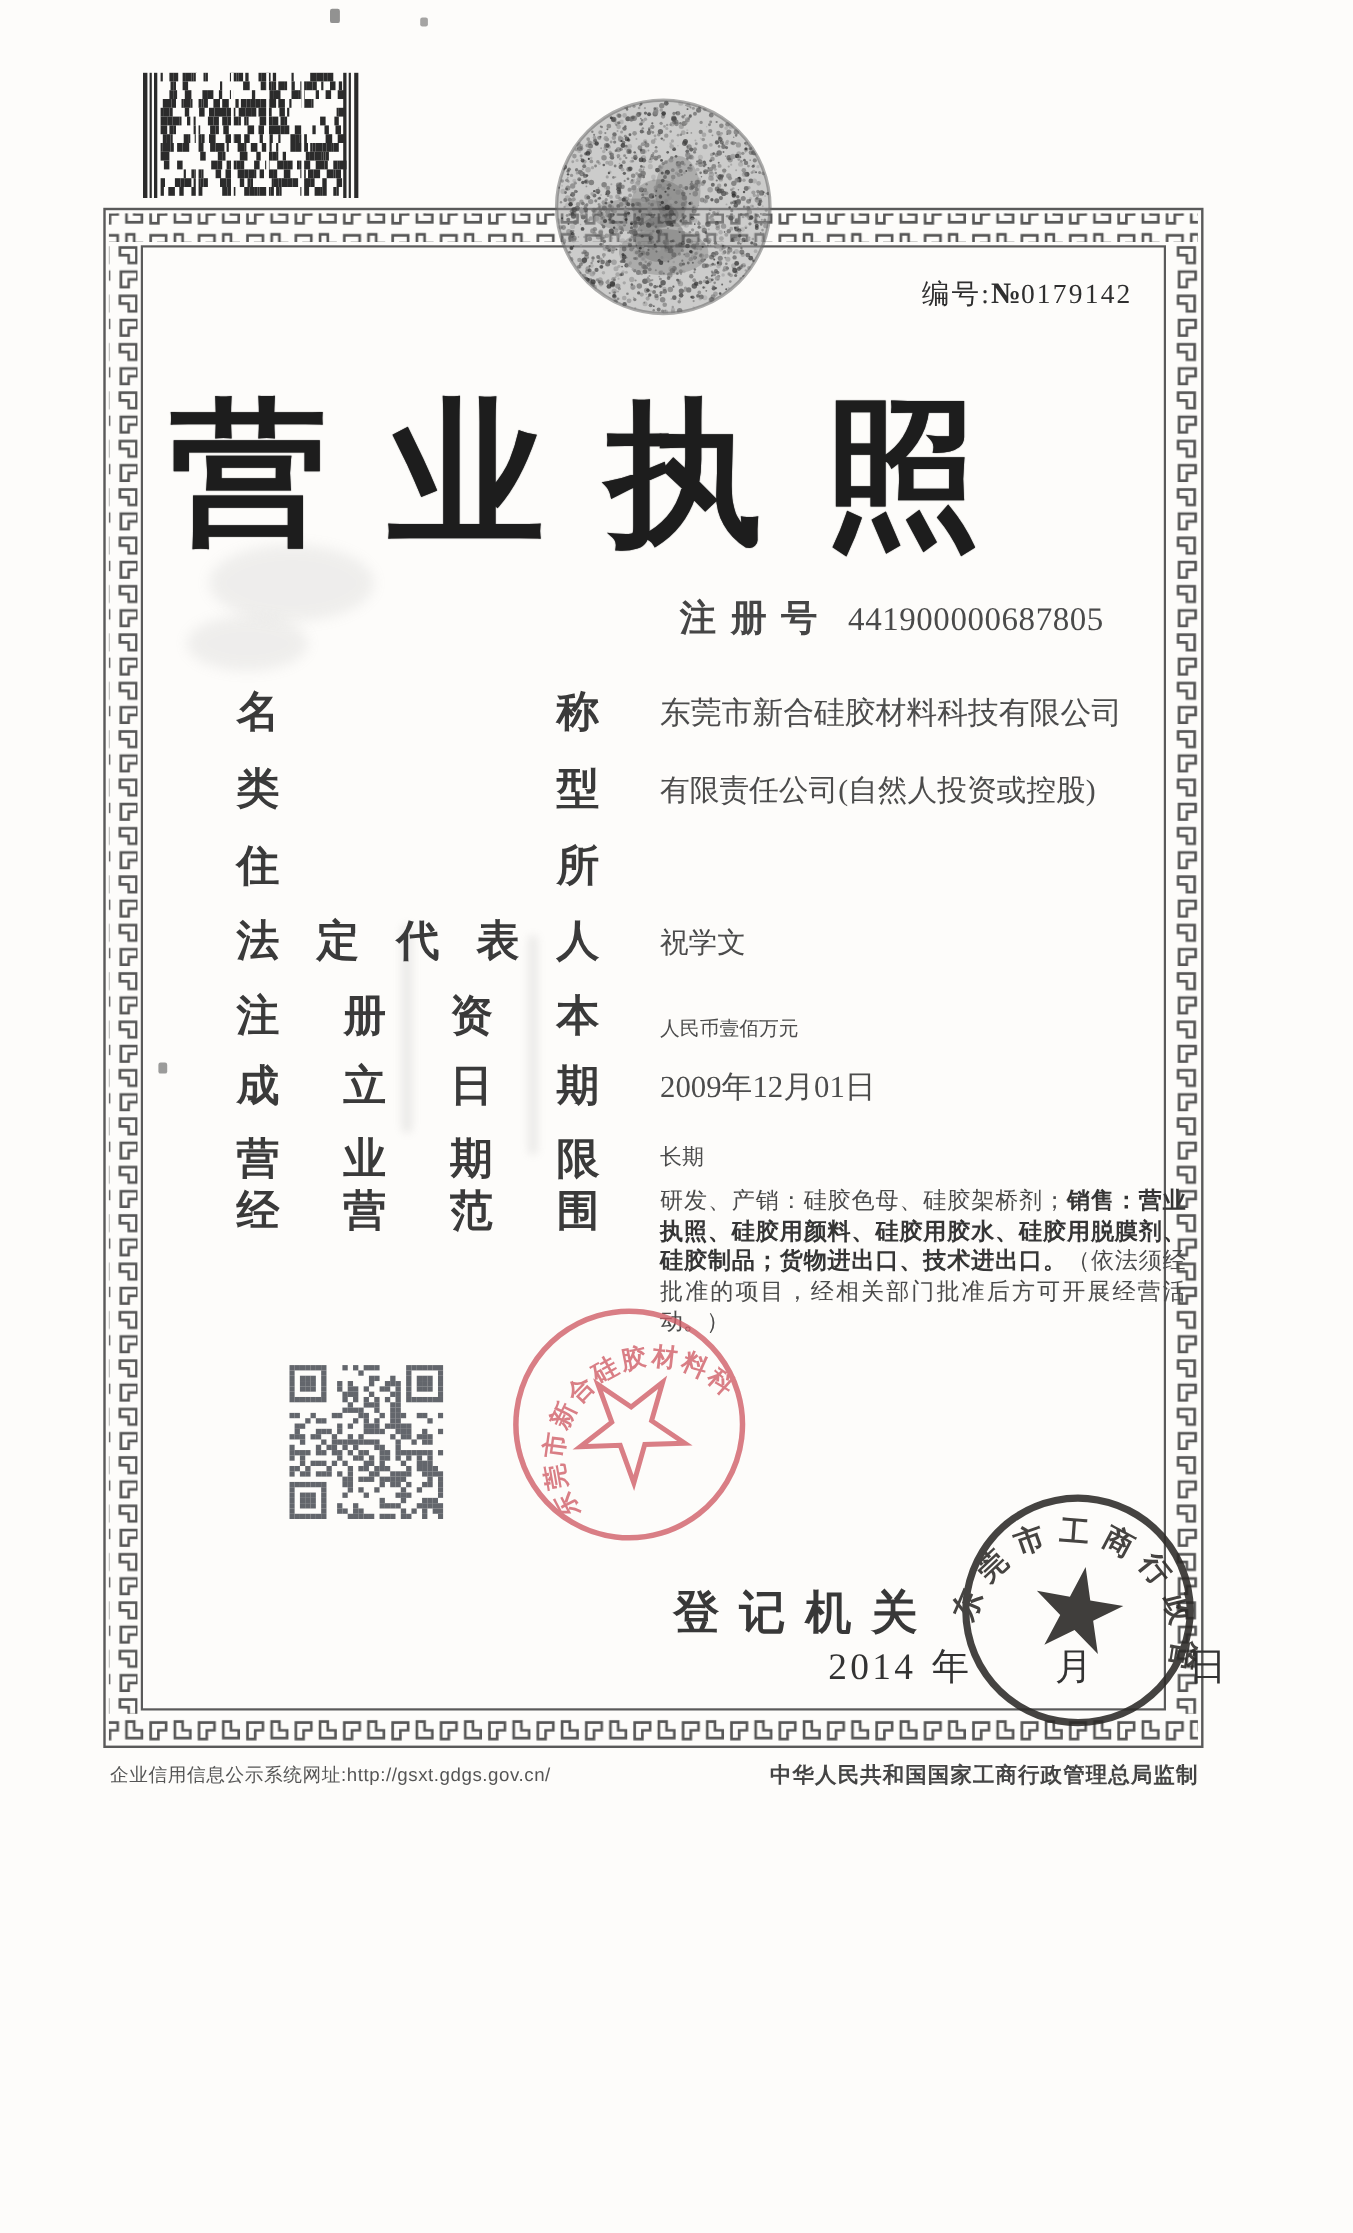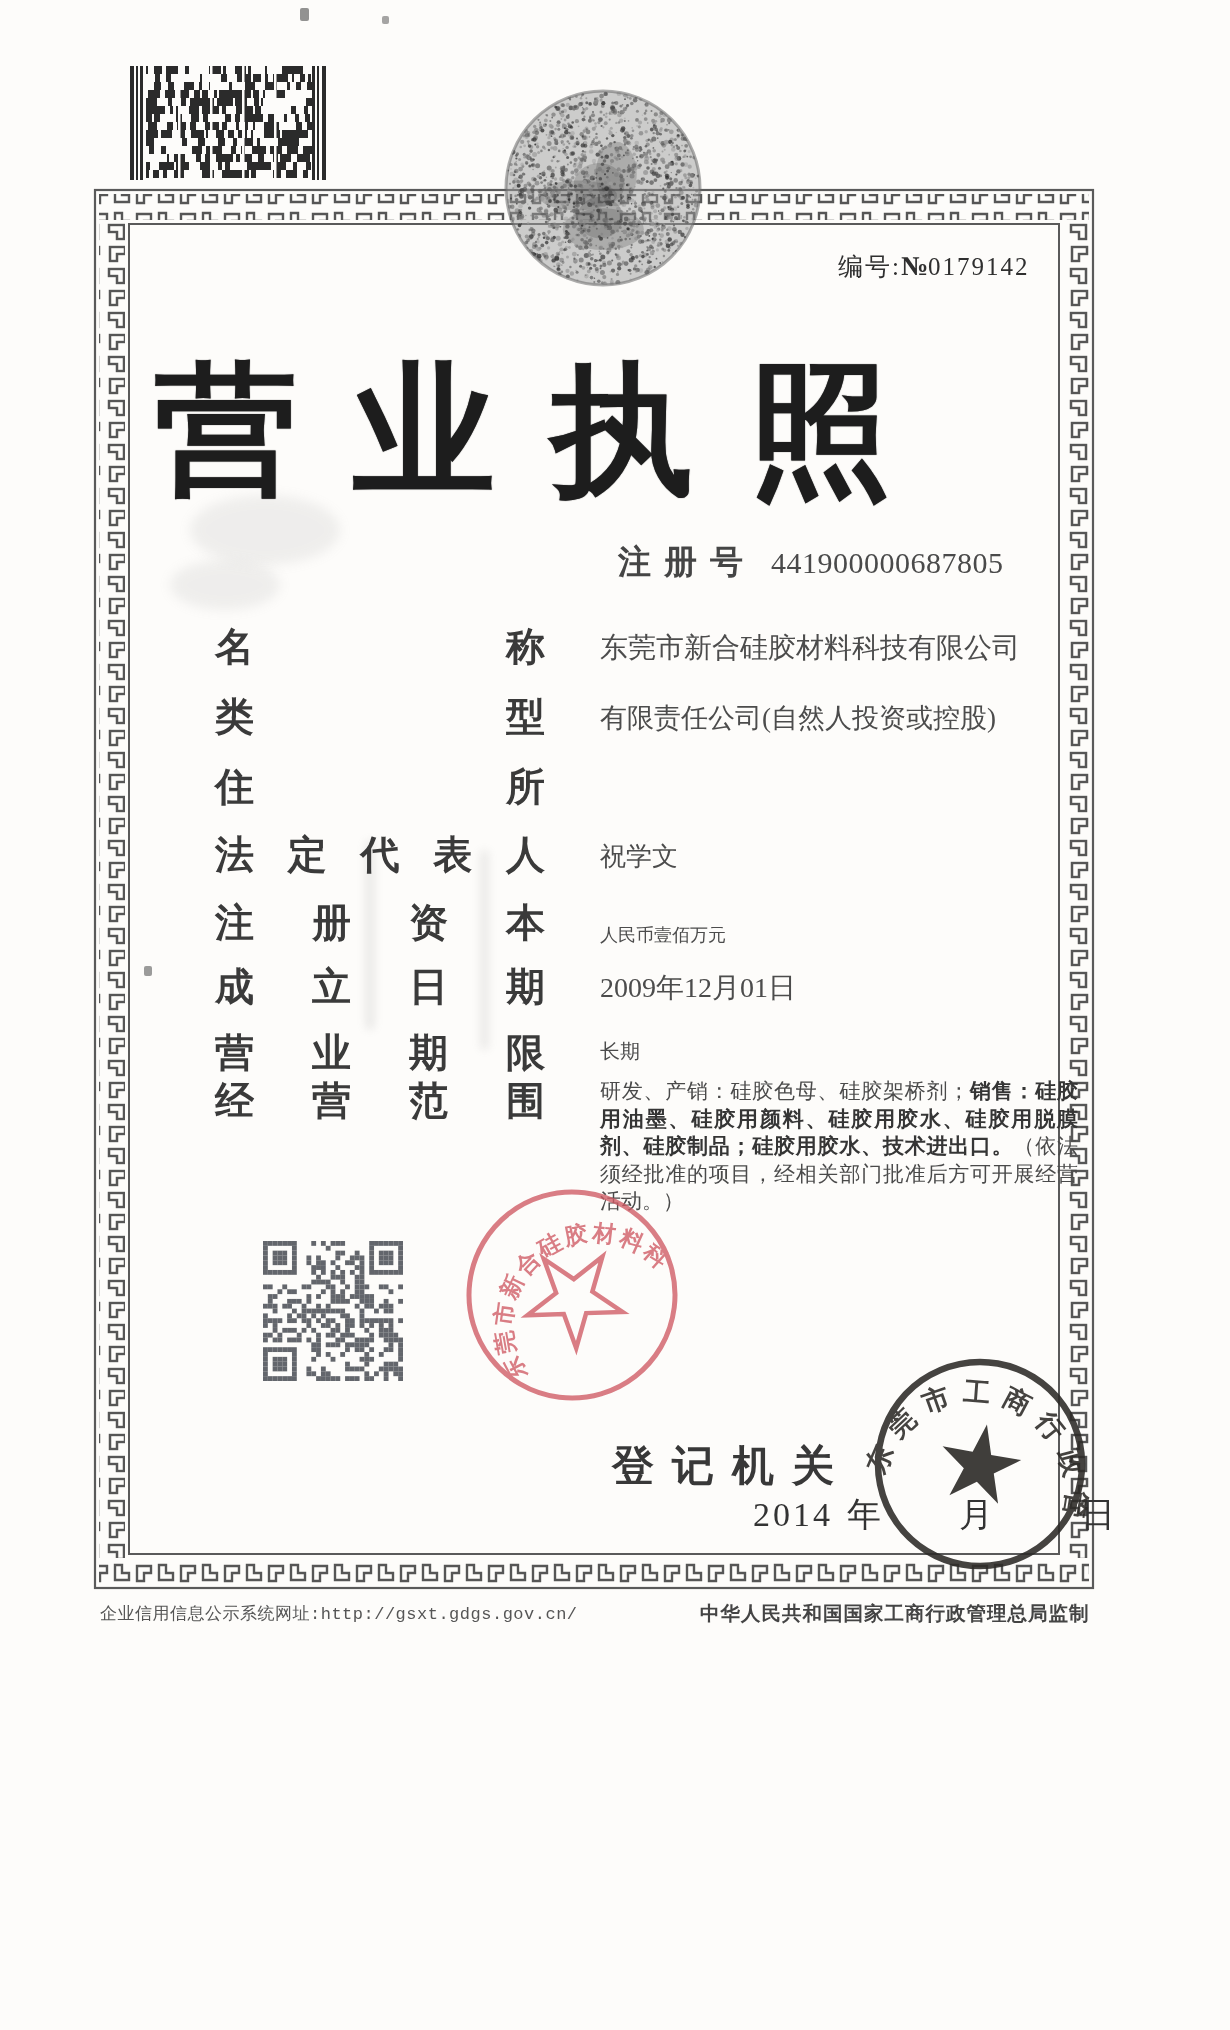--- a/index.html
+++ b/index.html
@@ -51,21 +51,21 @@
   
   #registrar{left:612px;top:1438px;width:222px;font-size:42px;font-weight:600;color:#383838;}
   #issue-date{left:753px;top:1492px;color:#333;font-size:34px;display:flex;align-items:baseline;}
   #issue-date .y{letter-spacing:3px;}
   #issue-date .u1{margin-left:14px;}
   #issue-date .u2{margin-left:78px;}
   #issue-date .u3{margin-left:88px;}
 
   
   #footer-left{left:100px;top:1602px;font-size:17px;color:#555;
-    font-family:Liberation Mono, monospace;letter-spacing:.5px;}
+    font-family:Liberation Sans, sans-serif;letter-spacing:.5px;}
   #footer-right{left:700px;top:1600px;font-size:19.5px;color:#444;font-weight:600;letter-spacing:1px;}
 
   svg text{font-family:"Liberation Serif","DejaVu Serif",serif;}
 </style>
 </head>
 <body>
 
 <div class="speck" style="left:300px;top:8px;width:9px;height:13px;opacity:.55;"></div>
 <div class="speck" style="left:382px;top:16px;width:7px;height:8px;opacity:.45;"></div>
 <div class="smudge" style="left:190px;top:495px;width:150px;height:70px;"></div>
@@ -1995,21 +1995,21 @@
     </div>
   <div class="fvalue v-term">长期</div>
 </div>
 <div class="frow" style="top:1074px;">
   <div class="flabel" data-justify="">
       <span>经</span>
       <span>营</span>
       <span>范</span>
       <span>围</span>
     </div>
-  <div class="fvalue v-scope"><span>研发、产销：硅胶色母、硅胶架桥剂；</span><span class="seg-bold">销售：硅胶用油墨、硅胶用颜料、硅胶用胶水、硅胶用脱膜剂、硅胶制品；硅胶用胶水、技术进出口。</span><span>（依法须经批准的项目，经相关部门批准后方可开展经营活动。）</span></div>
+  <div class="fvalue v-scope"><span>研发、产销：硅胶色母、硅胶架桥剂；</span><span class="seg-bold">销售：营业执照、硅胶用颜料、硅胶用胶水、硅胶用脱膜剂、硅胶制品；货物进出口、技术进出口。</span><span>（依法须经批准的项目，经相关部门批准后方可开展经营活动。）</span></div>
 </div>
 
 <svg id="qr" class="abs" style="left:263px;top:1241px;" width="140" height="140">
     <rect x="0.00" y="43.45" width="4.83" height="4.83" fill="#4d5158" opacity="0.88"></rect>
     <rect x="0.00" y="62.76" width="4.83" height="4.83" fill="#4d5158" opacity="0.88"></rect>
     <rect x="0.00" y="72.41" width="4.83" height="4.83" fill="#4d5158" opacity="0.88"></rect>
     <rect x="0.00" y="77.24" width="4.83" height="4.83" fill="#4d5158" opacity="0.88"></rect>
     <rect x="0.00" y="82.07" width="4.83" height="4.83" fill="#4d5158" opacity="0.88"></rect>
     <rect x="0.00" y="91.72" width="4.83" height="4.83" fill="#4d5158" opacity="0.88"></rect>
     <rect x="0.00" y="96.55" width="4.83" height="4.83" fill="#4d5158" opacity="0.88"></rect>

